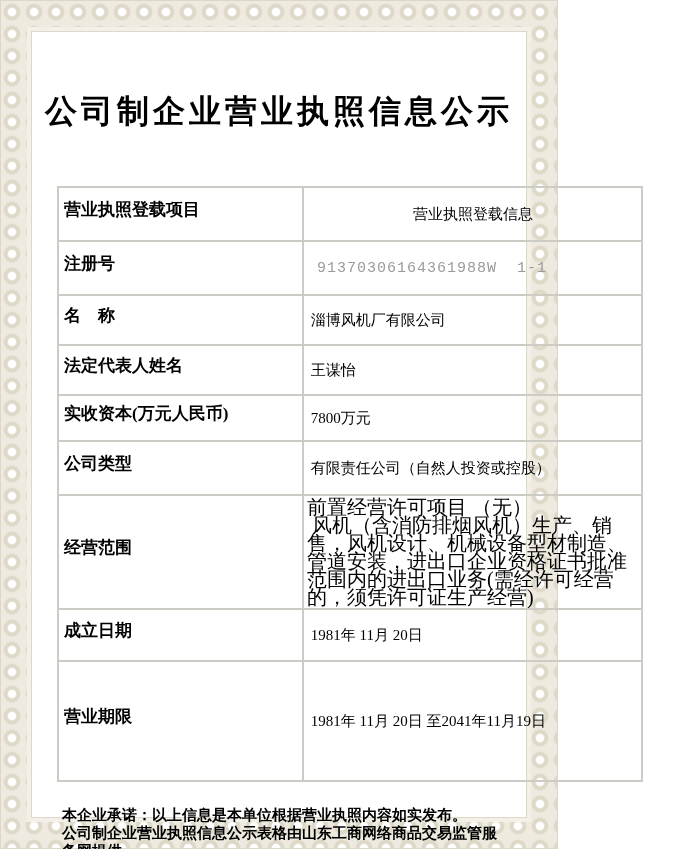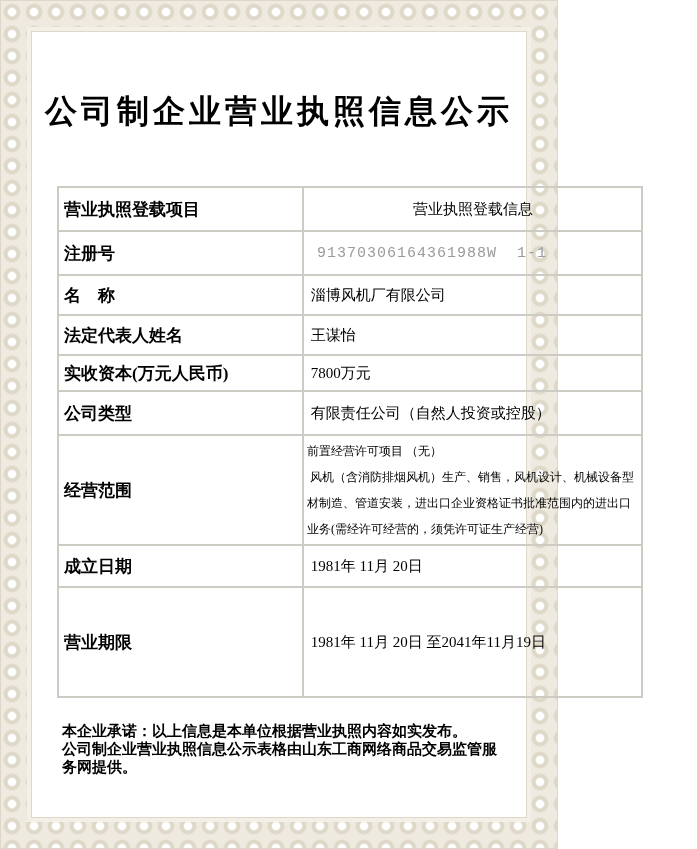--- a/index.html
+++ b/index.html
@@ -47,38 +47,38 @@
   }
   table.license td{
     border:2px solid #ccccc4;
     vertical-align:middle;
     overflow:hidden;
   }
   td.label{
     width:236px;
     font-size:17px;
     font-weight:bold;
-    padding:2px 2px 2px 5px;
+    padding:2px 2px 12px 5px;
     white-space:pre-wrap;
   }
   td.value{
     font-size:15px;
     padding:2px 2px 2px 3px;
     white-space:pre-wrap;
     word-break:break-all;
   }
   td.value.center{text-align:center;}
   td.value.regno{
     font-family:"Liberation Mono","DejaVu Sans Mono",monospace;
     color:#9b9b9b;
     letter-spacing:1px;
   }
   td.value.scope{
-    font-size:12px;
-    line-height:26px;
+    font-size:20px;
+    line-height:18px;
   }
   tr:nth-child(1) td{height:38px;}
   tr:nth-child(2) td{height:38px;border-radius:15px;}
   tr:nth-child(3) td{height:34px;}
   tr:nth-child(4) td{height:34px;}
   tr:nth-child(5) td{height:30px;}
   tr:nth-child(6) td{height:38px;}
   tr:nth-child(7) td{height:34px;}
   tr:nth-child(8) td{height:36px;}
   tr:nth-child(9) td{height:104px;}

